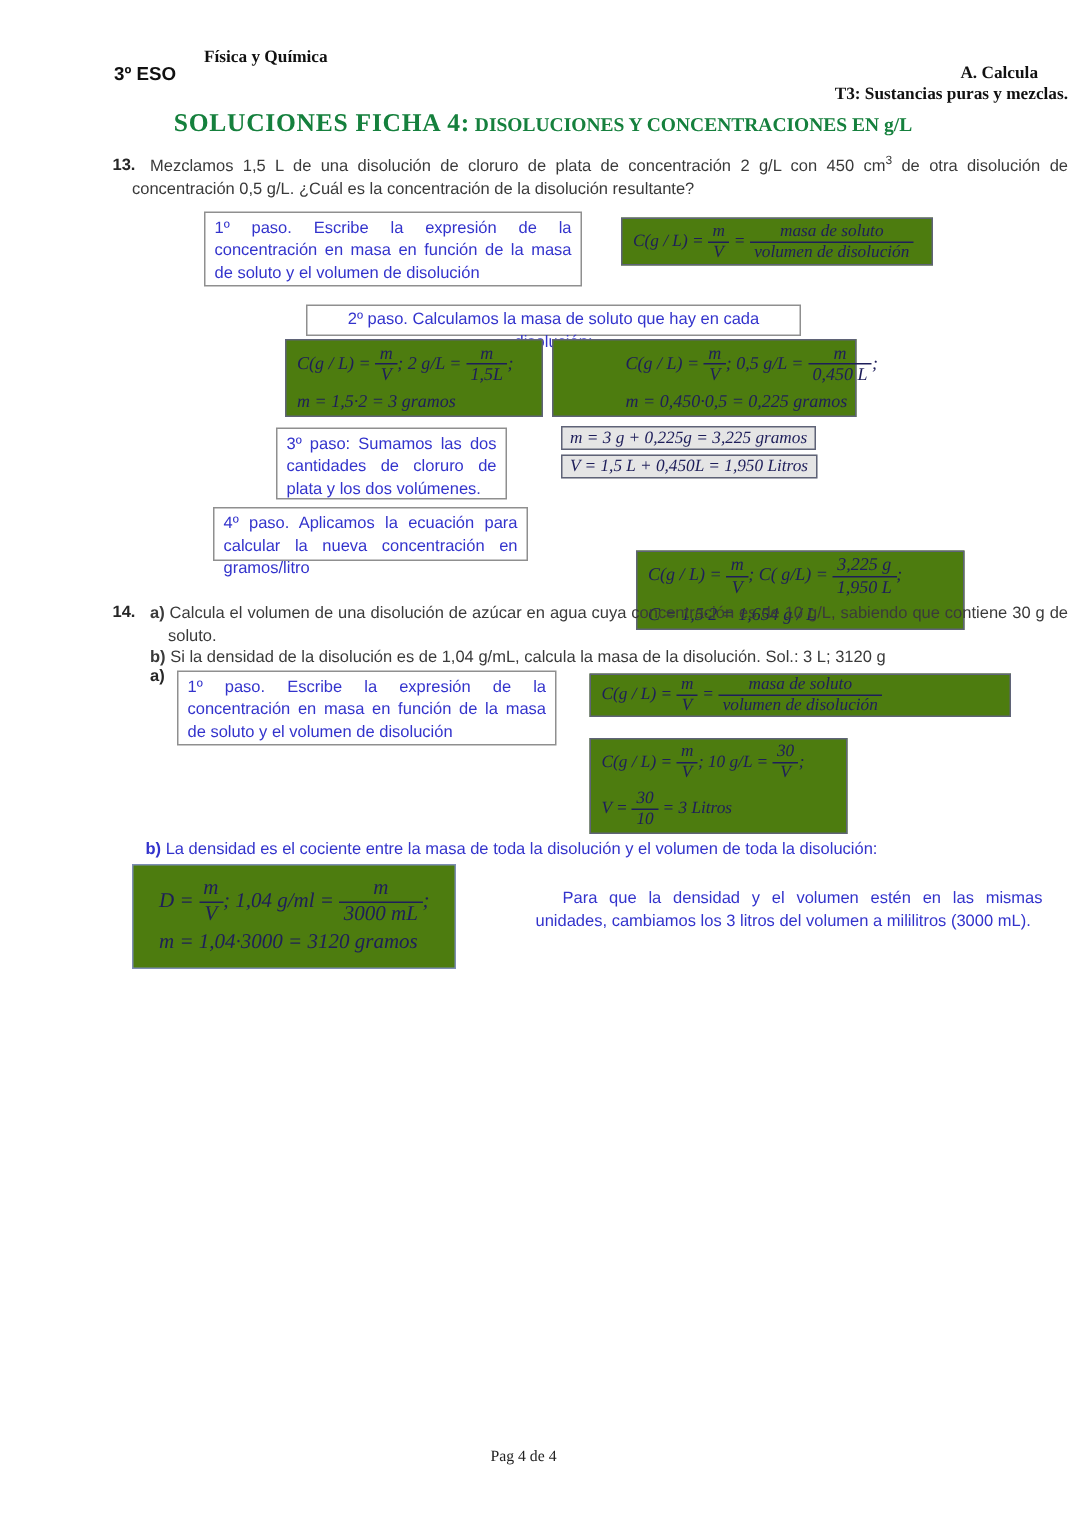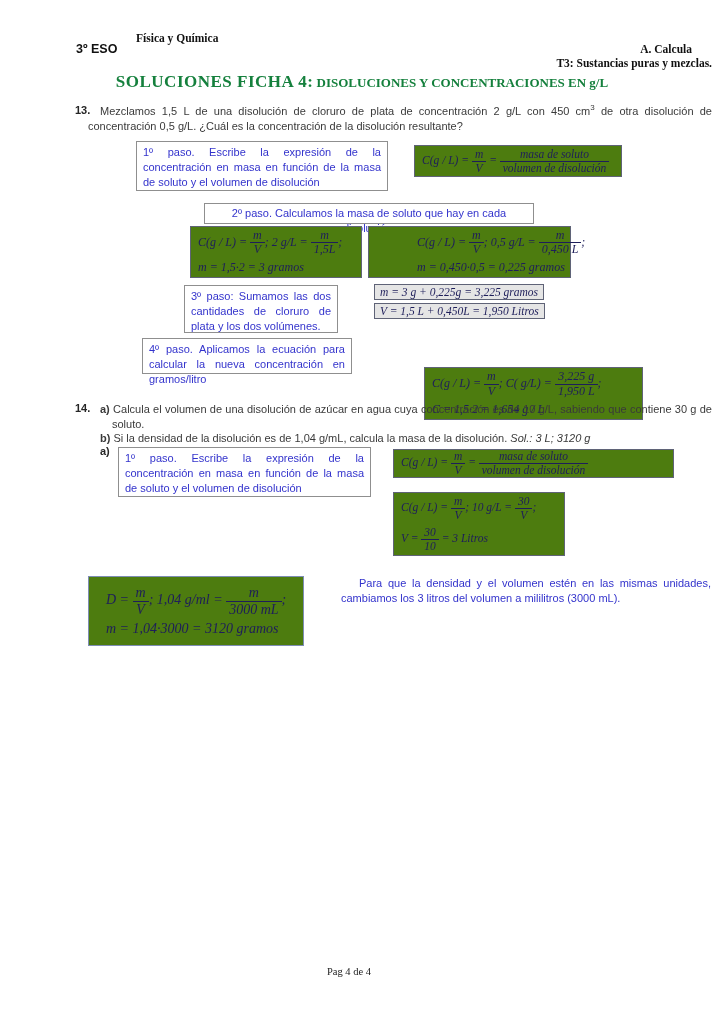--- a/index.html
+++ b/index.html
@@ -14,21 +14,21 @@
   .hdr-serif{font:bold 11.5px "Liberation Serif",serif;color:#111;}
   .title-row{left:0;top:72px;width:724px;text-align:center;color:#15803d;}
   .title-main{font:bold 17px "Liberation Serif",serif;letter-spacing:.5px;}
   .title-sub{font:bold 13px "Liberation Serif",serif;}
   
   .stmt-num{font-weight:bold;color:#262626;font-size:11px;}
   .stmt{font-size:11px;line-height:14.5px;color:#3a3a3a;text-align:justify;}
   .stmt .ind{display:block;padding-left:12px;text-indent:-12px;}
   sup.s3{font-size:8px;vertical-align:super;line-height:0;}
   .b{font-weight:bold;}
-  .i{font-style:italic;}
+  .i{}
   
   .step-box{
     border:1px solid #8f8f8f;background:#fff;color:#3333cc;
     font-size:11px;line-height:15px;text-align:justify;
     padding:3px 6px;box-sizing:border-box;
   }
   .step-box.center{text-align:center;}
   
   .math-box{
     border:1px solid #5f6377;background:#4d7c0f;color:#1e1e5a;
@@ -43,21 +43,21 @@
   .frac .den{display:block;padding:0 3px;}
   .sum-box{
     border:1px solid #5f6377;background:#e5e5e5;color:#1e1e5a;
     font-family:"Liberation Serif",serif;font-style:italic;
     font-size:11.5px;padding:1px 5px;box-sizing:border-box;white-space:nowrap;
   }
   .density-box{font-size:14px;border-color:#7d8db4;}
   .small-math{font-size:11.5px;}
   
   .blue-note{color:#3333cc;font-size:11px;line-height:14.5px;text-align:justify;}
-  .blue-note p{margin:1px;text-indent:18px;}
+  .blue-note p{margin:17px;text-indent:18px;}
   .blue-head{color:#3333cc;font-size:11px;}
   .footer{font:10.5px "Liberation Serif",serif;color:#222;width:698px;text-align:center;}
 </style>
 </head>
 <body>
 
 <div class="page">
 
   <span class="abs course" style="left:76px;top:42px;">3º ESO</span>
   <span class="abs hdr-serif" style="left:136px;top:32px;">Física y Química</span>
@@ -110,20 +110,23 @@
   <div class="abs step-box" style="left:118px;top:447px;width:253px;height:50px;">1º paso. Escribe la expresión de la concentración en masa en función de la masa de soluto y el volumen de disolución</div>
   <div class="abs math-box" style="left:393px;top:449px;width:281px;height:29px;">
     <div class="math-line small-math">C(g / L) = <span class="frac"><span class="num">m</span><span class="den">V</span></span>  =  <span class="frac"><span class="num">masa de soluto</span><span class="den">volumen de disolución</span></span></div>
   </div>
 
   <div class="abs math-box" style="left:393px;top:492px;width:172px;height:64px;">
     <div class="math-line small-math">C(g / L) = <span class="frac"><span class="num">m</span><span class="den">V</span></span>;  10 g/L = <span class="frac"><span class="num">30</span><span class="den">V</span></span>;</div>
     <div class="math-line small-math">V = <span class="frac"><span class="num">30</span><span class="den">10</span></span> = 3 Litros</div>
   </div>
 
+  <div class="abs blue-head" style="left:97px;top:560px;width:560px;">
+    <span class="b">b)</span><span> La densidad es el cociente entre la masa de toda la disolución y el volumen de toda la disolución:</span>
+  </div>
 
   <div class="abs math-box density-box" style="left:88px;top:576px;width:216px;height:70px;padding-left:17px;">
     <div class="math-line">D = <span class="frac"><span class="num">m</span><span class="den">V</span></span>;   1,04 g/ml  = <span class="frac"><span class="num">m</span><span class="den">3000 mL</span></span>;</div>
     <div class="math-line">m = 1,04·3000 = 3120 gramos</div>
   </div>
 
   <div class="abs blue-note" style="left:340px;top:575px;width:372px;">
     <p>Para que la densidad y el volumen estén en las mismas unidades, cambiamos los 3 litros del volumen a mililitros (3000 mL).</p>
   </div>
 

